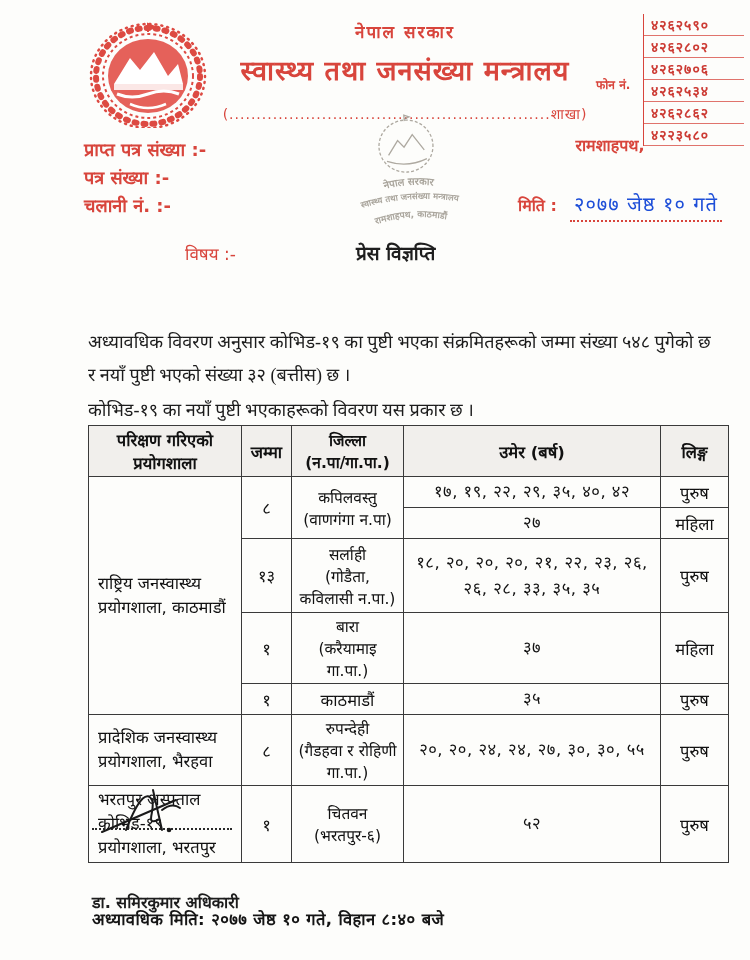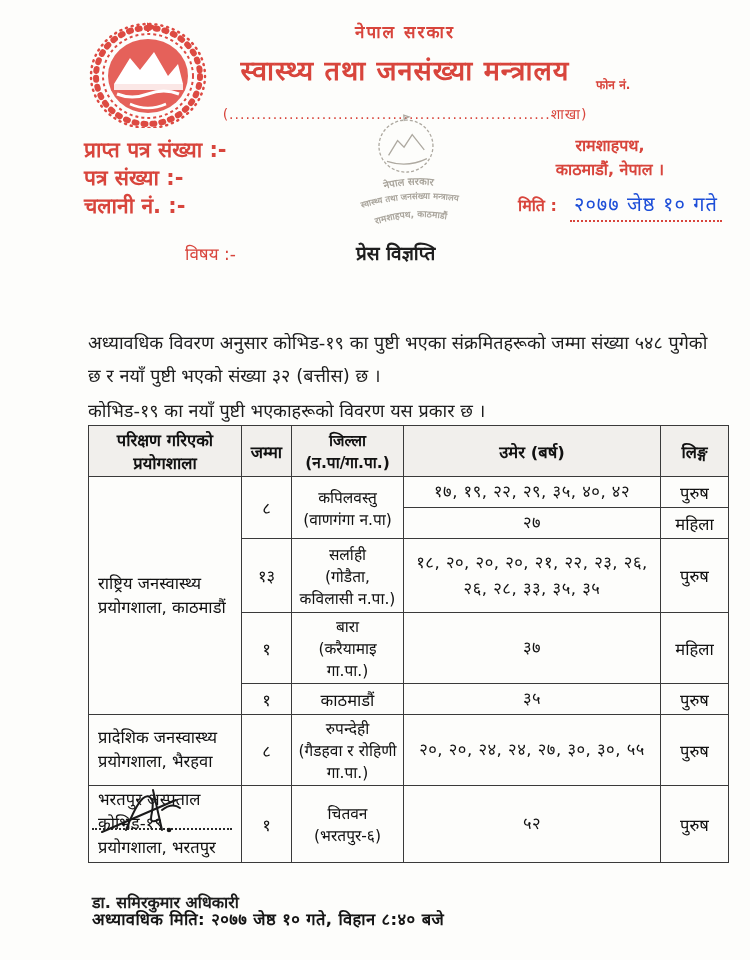--- a/index.html
+++ b/index.html
@@ -14,34 +14,34 @@
   
   .emblem{position:absolute;left:84px;top:20px;width:152px;height:108px;}
   .head-center{position:absolute;left:205px;top:20px;width:400px;text-align:center;}
   .govt-line{font-size:17px;font-weight:bold;letter-spacing:2px;}
   .ministry-line{font-size:27px;font-weight:bold;margin-top:8px;letter-spacing:1px;}
   .branch-line{font-size:14px;margin-top:16px;letter-spacing:1px;}
   .phone-block{position:absolute;left:643px;top:14px;width:100px;border-left:1.5px solid #d8453c;}
   .phone-num{font-size:14px;font-weight:bold;color:#cc3b34;padding:1px 4px 1px 7px;
     border-bottom:1px solid #e0736c;letter-spacing:1px;}
   .phone-label{position:absolute;left:596px;top:76px;font-size:12px;font-weight:bold;}
-  .meta-left{position:absolute;left:84px;top:136px;font-size:21px;font-weight:bold;line-height:28px;}
+  .meta-left{position:absolute;left:84px;top:136px;font-size:18px;font-weight:bold;line-height:28px;}
   .stamp{position:absolute;left:328px;top:112px;width:160px;height:126px;opacity:.75;transform:rotate(-4deg);}
   .addr-right{position:absolute;left:520px;top:134px;width:180px;text-align:center;
     font-size:16px;font-weight:bold;line-height:24px;}
   .date-row{position:absolute;left:518px;top:190px;width:215px;}
   .date-label{font-size:16px;font-weight:bold;display:inline-block;vertical-align:top;margin-top:4px;}
   .date-value{display:inline-block;font-size:20px;color:#1d4ed8;margin-left:8px;
     border-bottom:2px dotted #d8453c;padding:0 4px 3px 4px;letter-spacing:1px;}
   .subject-row{position:absolute;left:185px;top:240px;width:420px;}
   .subject-label{font-size:17px;font-weight:normal;display:inline-block;}
   .subject-value{display:inline-block;font-size:19px;color:#1e1e1e;margin-left:115px;font-weight:600;}
   
   .body-text{position:absolute;left:88px;top:326px;width:630px;font-size:18px;line-height:33px;color:#1c1c1c;}
-  .body-text p{margin:0;}
+  .body-text p{margin:0;font-family:Liberation Serif, serif;}
   .body-text .p2{margin-top:2px;}
   
   .covid-table{position:absolute;left:88px;top:425px;width:640px;border-collapse:collapse;
     table-layout:fixed;font-size:16.5px;color:#111;}
   .covid-table td,.covid-table th{border:1.4px solid #3a3a3a;padding:2px 5px;text-align:center;vertical-align:middle;}
   .covid-table th{background:#f1efec;font-weight:bold;}
   .lab-cell{text-align:left !important;padding-left:9px !important;line-height:24px;margin-left:28px;}
   .dist-sub{display:block;font-size:15.5px;}
   .ages-cell{letter-spacing:.5px;line-height:26px;}
   
@@ -72,20 +72,28 @@
     <path d="M46 84 q18 8 36 0" stroke="#ffffff" stroke-width="2.5" fill="none"></path>
   </svg>
 
   <div class="head-center">
     <div class="govt-line red">नेपाल सरकार</div>
     <div class="ministry-line red">स्वास्थ्य तथा जनसंख्या मन्त्रालय</div>
     <div class="branch-line red">(...........................................................शाखा)</div>
   </div>
 
   <div class="phone-label red">फोन नं.</div>
+  <div class="phone-block">
+    <div class="phone-num">४२६२५९०</div>
+    <div class="phone-num">४२६२८०२</div>
+    <div class="phone-num">४२६२७०६</div>
+    <div class="phone-num">४२६२५३४</div>
+    <div class="phone-num">४२६२८६२</div>
+    <div class="phone-num">४२२३५८०</div>
+  </div>
 
   <div class="meta-left red">
     <div>प्राप्त पत्र संख्या :-</div>
     <div>पत्र संख्या :-</div>
     <div>चलानी नं. :-</div>
   </div>
 
   <svg class="stamp" viewBox="0 0 160 126">
     <g fill="none" stroke="#948e83" stroke-width="1.3">
       <ellipse cx="80" cy="34" rx="27" ry="26" stroke-dasharray="3 2"></ellipse>
@@ -104,21 +112,20 @@
     </text>
     <defs>
       <path id="stArc1" d="M38 80 Q80 66 122 80"></path>
       <path id="stArc2" d="M14 97 Q80 78 146 97"></path>
       <path id="stArc3" d="M34 113 Q80 98 126 113"></path>
     </defs>
   </svg>
 
   <div class="addr-right red">
     <div>रामशाहपथ,</div>
-    <div>काठमाडौं, नेपाल ।</div>
   </div>
   <div class="date-row">
     <span class="date-label red">मिति :</span>
     <span class="date-value">२०७७ जेष्ठ १० गते</span>
   </div>
 
   <div class="subject-row">
     <span class="subject-label red">विषय :-</span>
     <span class="subject-value">प्रेस विज्ञप्ति</span>
   </div>

